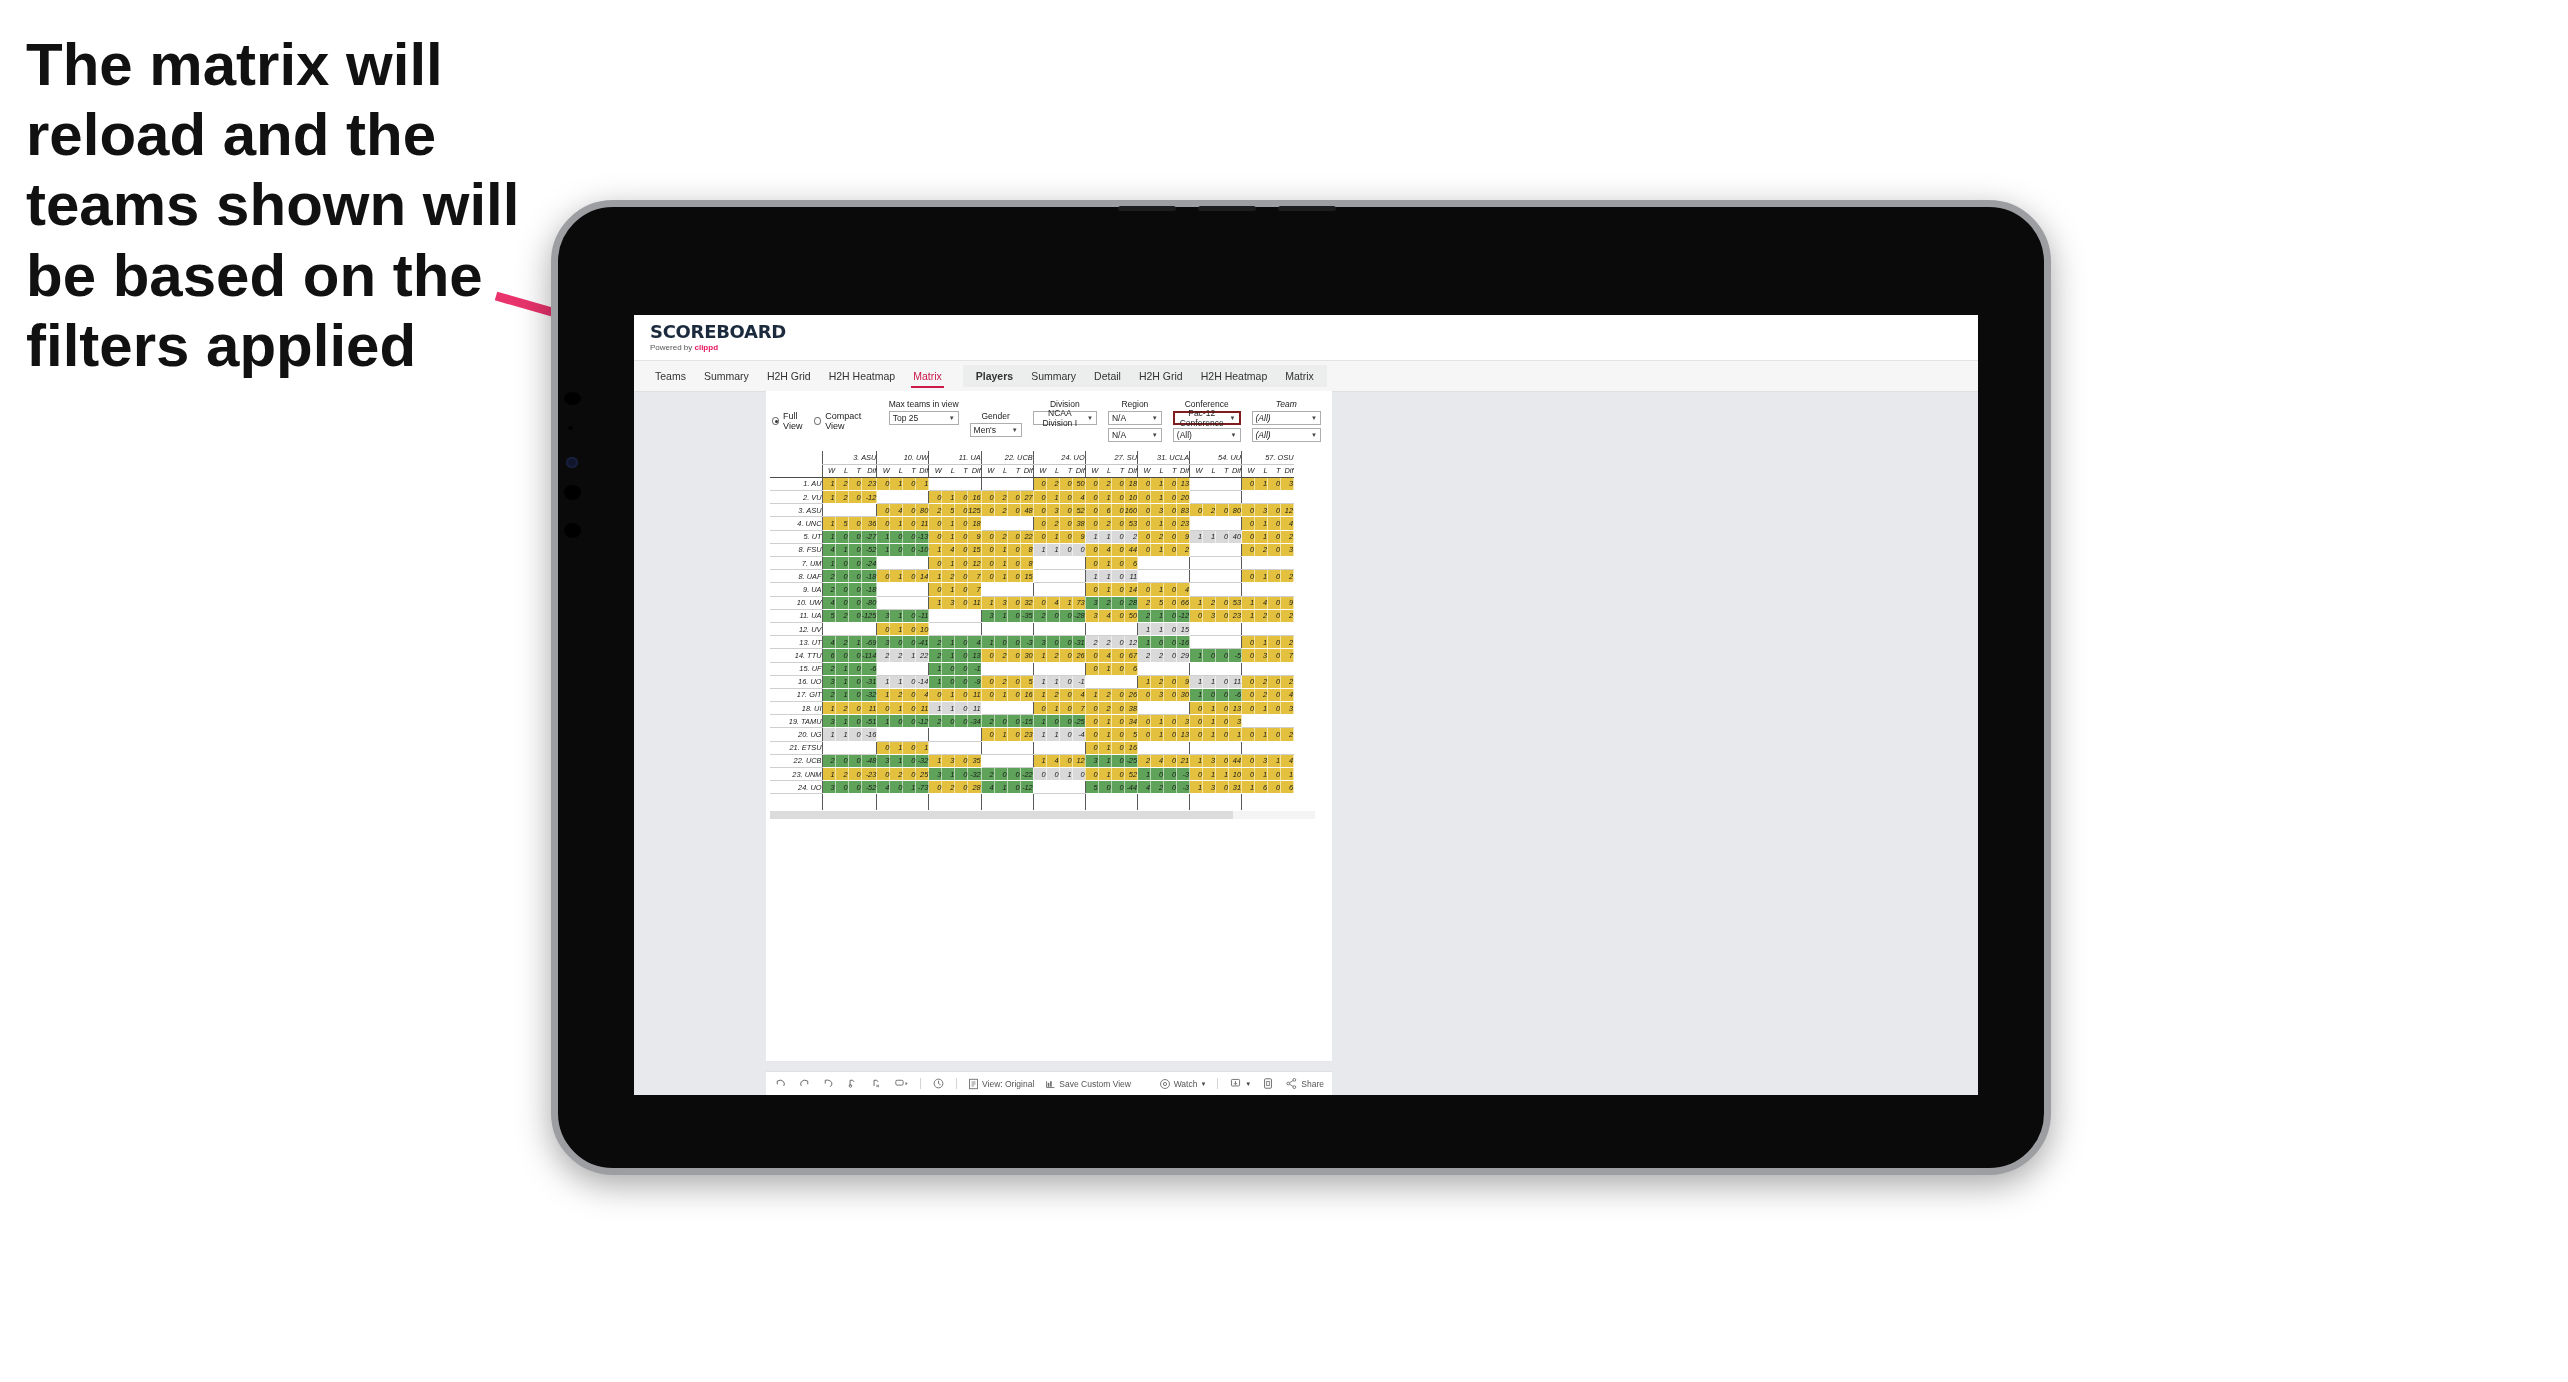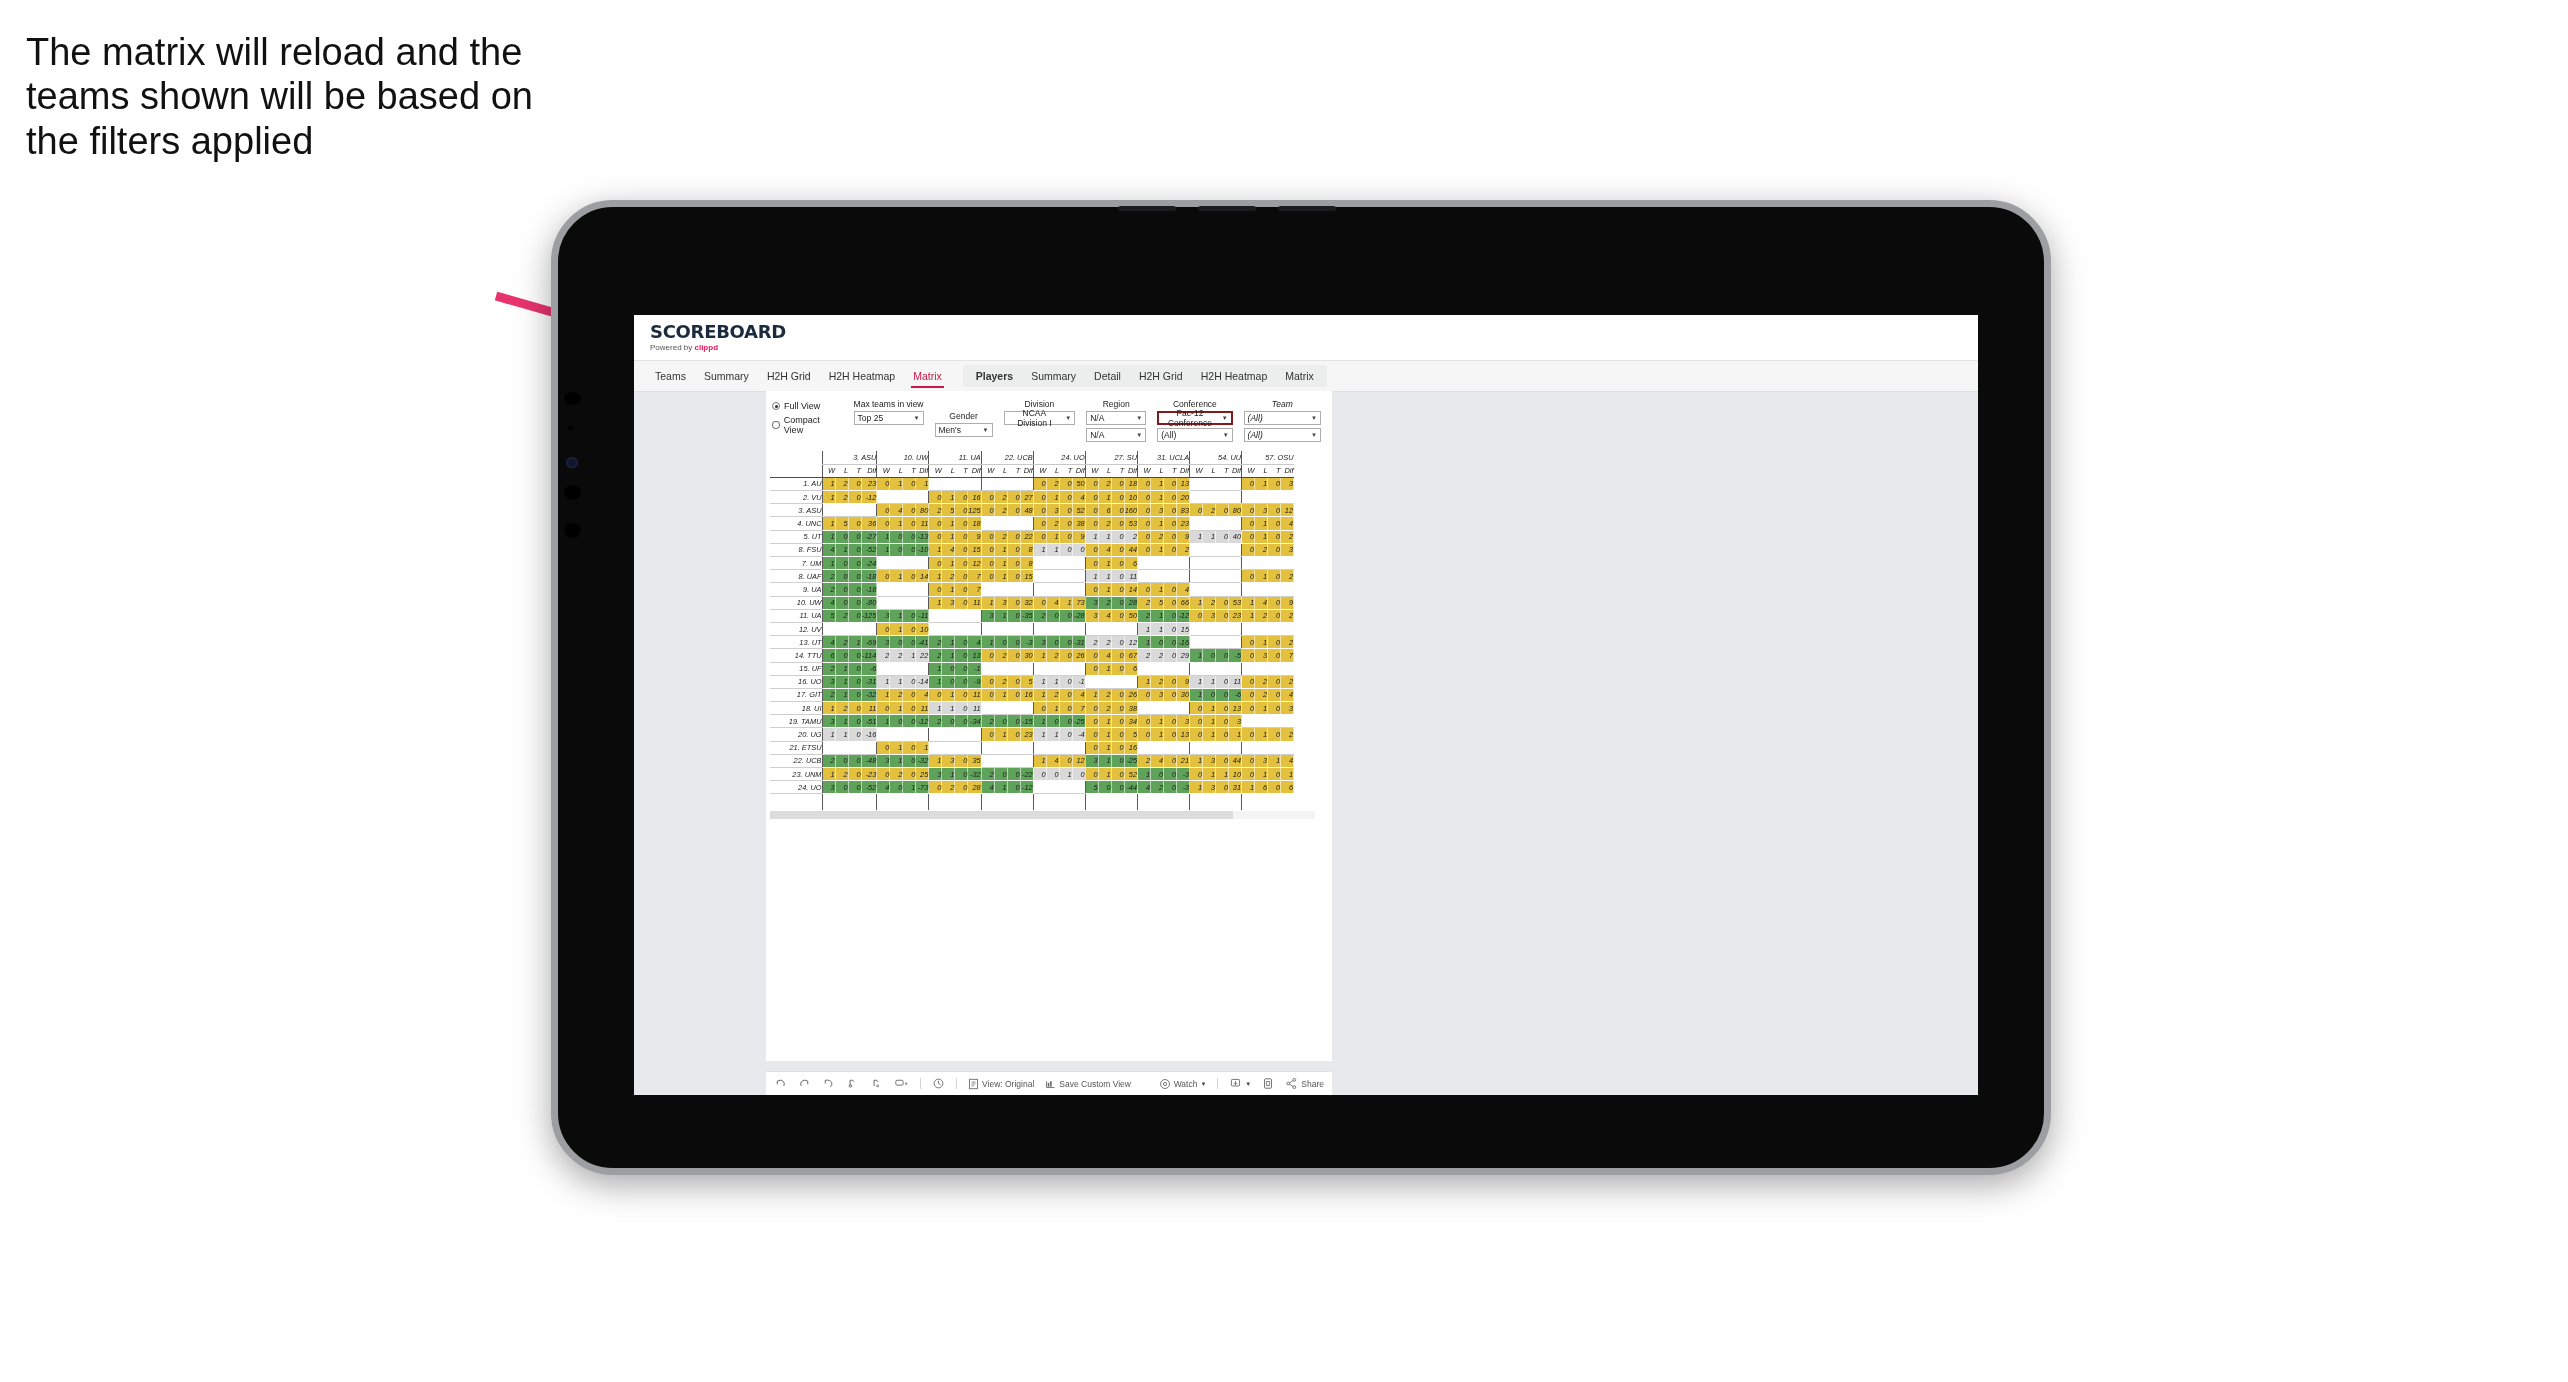--- a/index.html
+++ b/index.html
@@ -4,21 +4,21 @@
 <style>
   html,body{margin:0;padding:0;}
   body{
     width:2568px;height:1382px;background:#ffffff;overflow:hidden;
     font-family:"Liberation Sans",sans-serif;position:relative;
   }
 
   
   #annotation{
     position:absolute;left:26px;top:30px;width:520px;
-    font-size:38px;line-height:1.17;color:#111111;font-weight:400;
+    font-size:60px;line-height:1.17;color:#111111;font-weight:700;
   }
 
   
   #arrow-svg{position:absolute;left:490px;top:290px;width:430px;height:140px;}
 
   
   #tablet{
     position:absolute;left:551px;top:200px;width:1500px;height:975px;
     background:#0a0a0a;border-radius:62px;
     border:7px solid #9c9ea1;
@@ -66,21 +66,21 @@
 
   
   #filters{display:flex;padding:8px 0 6px 6px;}
   .fcol{margin-right:11px;text-align:center;}
   .flabel{font-size:8.5px;color:#222;margin-bottom:2px;white-space:nowrap;}
   .sel{border:1px solid #adadad;background:#fff;font-size:8.5px;color:#222;
     height:14px;display:flex;align-items:center;padding:0 3px;box-sizing:border-box;
     justify-content:space-between;cursor:pointer;margin-bottom:3px;}
   .sel.hl{border:2px solid #7f1d1d;}
   .caret{font-size:6px;color:#444;margin-left:4px;}
-  .radio-wrap{display:flex;flex-direction:column;justify-content:flex-start;margin-right:14px;
+  .radio-wrap{display:flex;justify-content:flex-start;margin-right:14px;
     padding-top:2px;}
   .radio-row{display:flex;align-items:center;font-size:9px;color:#222;margin-bottom:4px;cursor:pointer;}
   .rdot{width:8px;height:8px;border:1px solid #777;border-radius:50%;margin-right:4px;
     box-sizing:border-box;position:relative;background:#fff;}
   .rdot.on::after{content:"";position:absolute;left:1.5px;top:1.5px;width:3px;height:3px;
     border-radius:50%;background:#333;}
 
   
   #matrix-wrap{position:relative;margin-left:4px;width:545px;font-style:italic;}
   table.mx{border-collapse:collapse;table-layout:fixed;}

